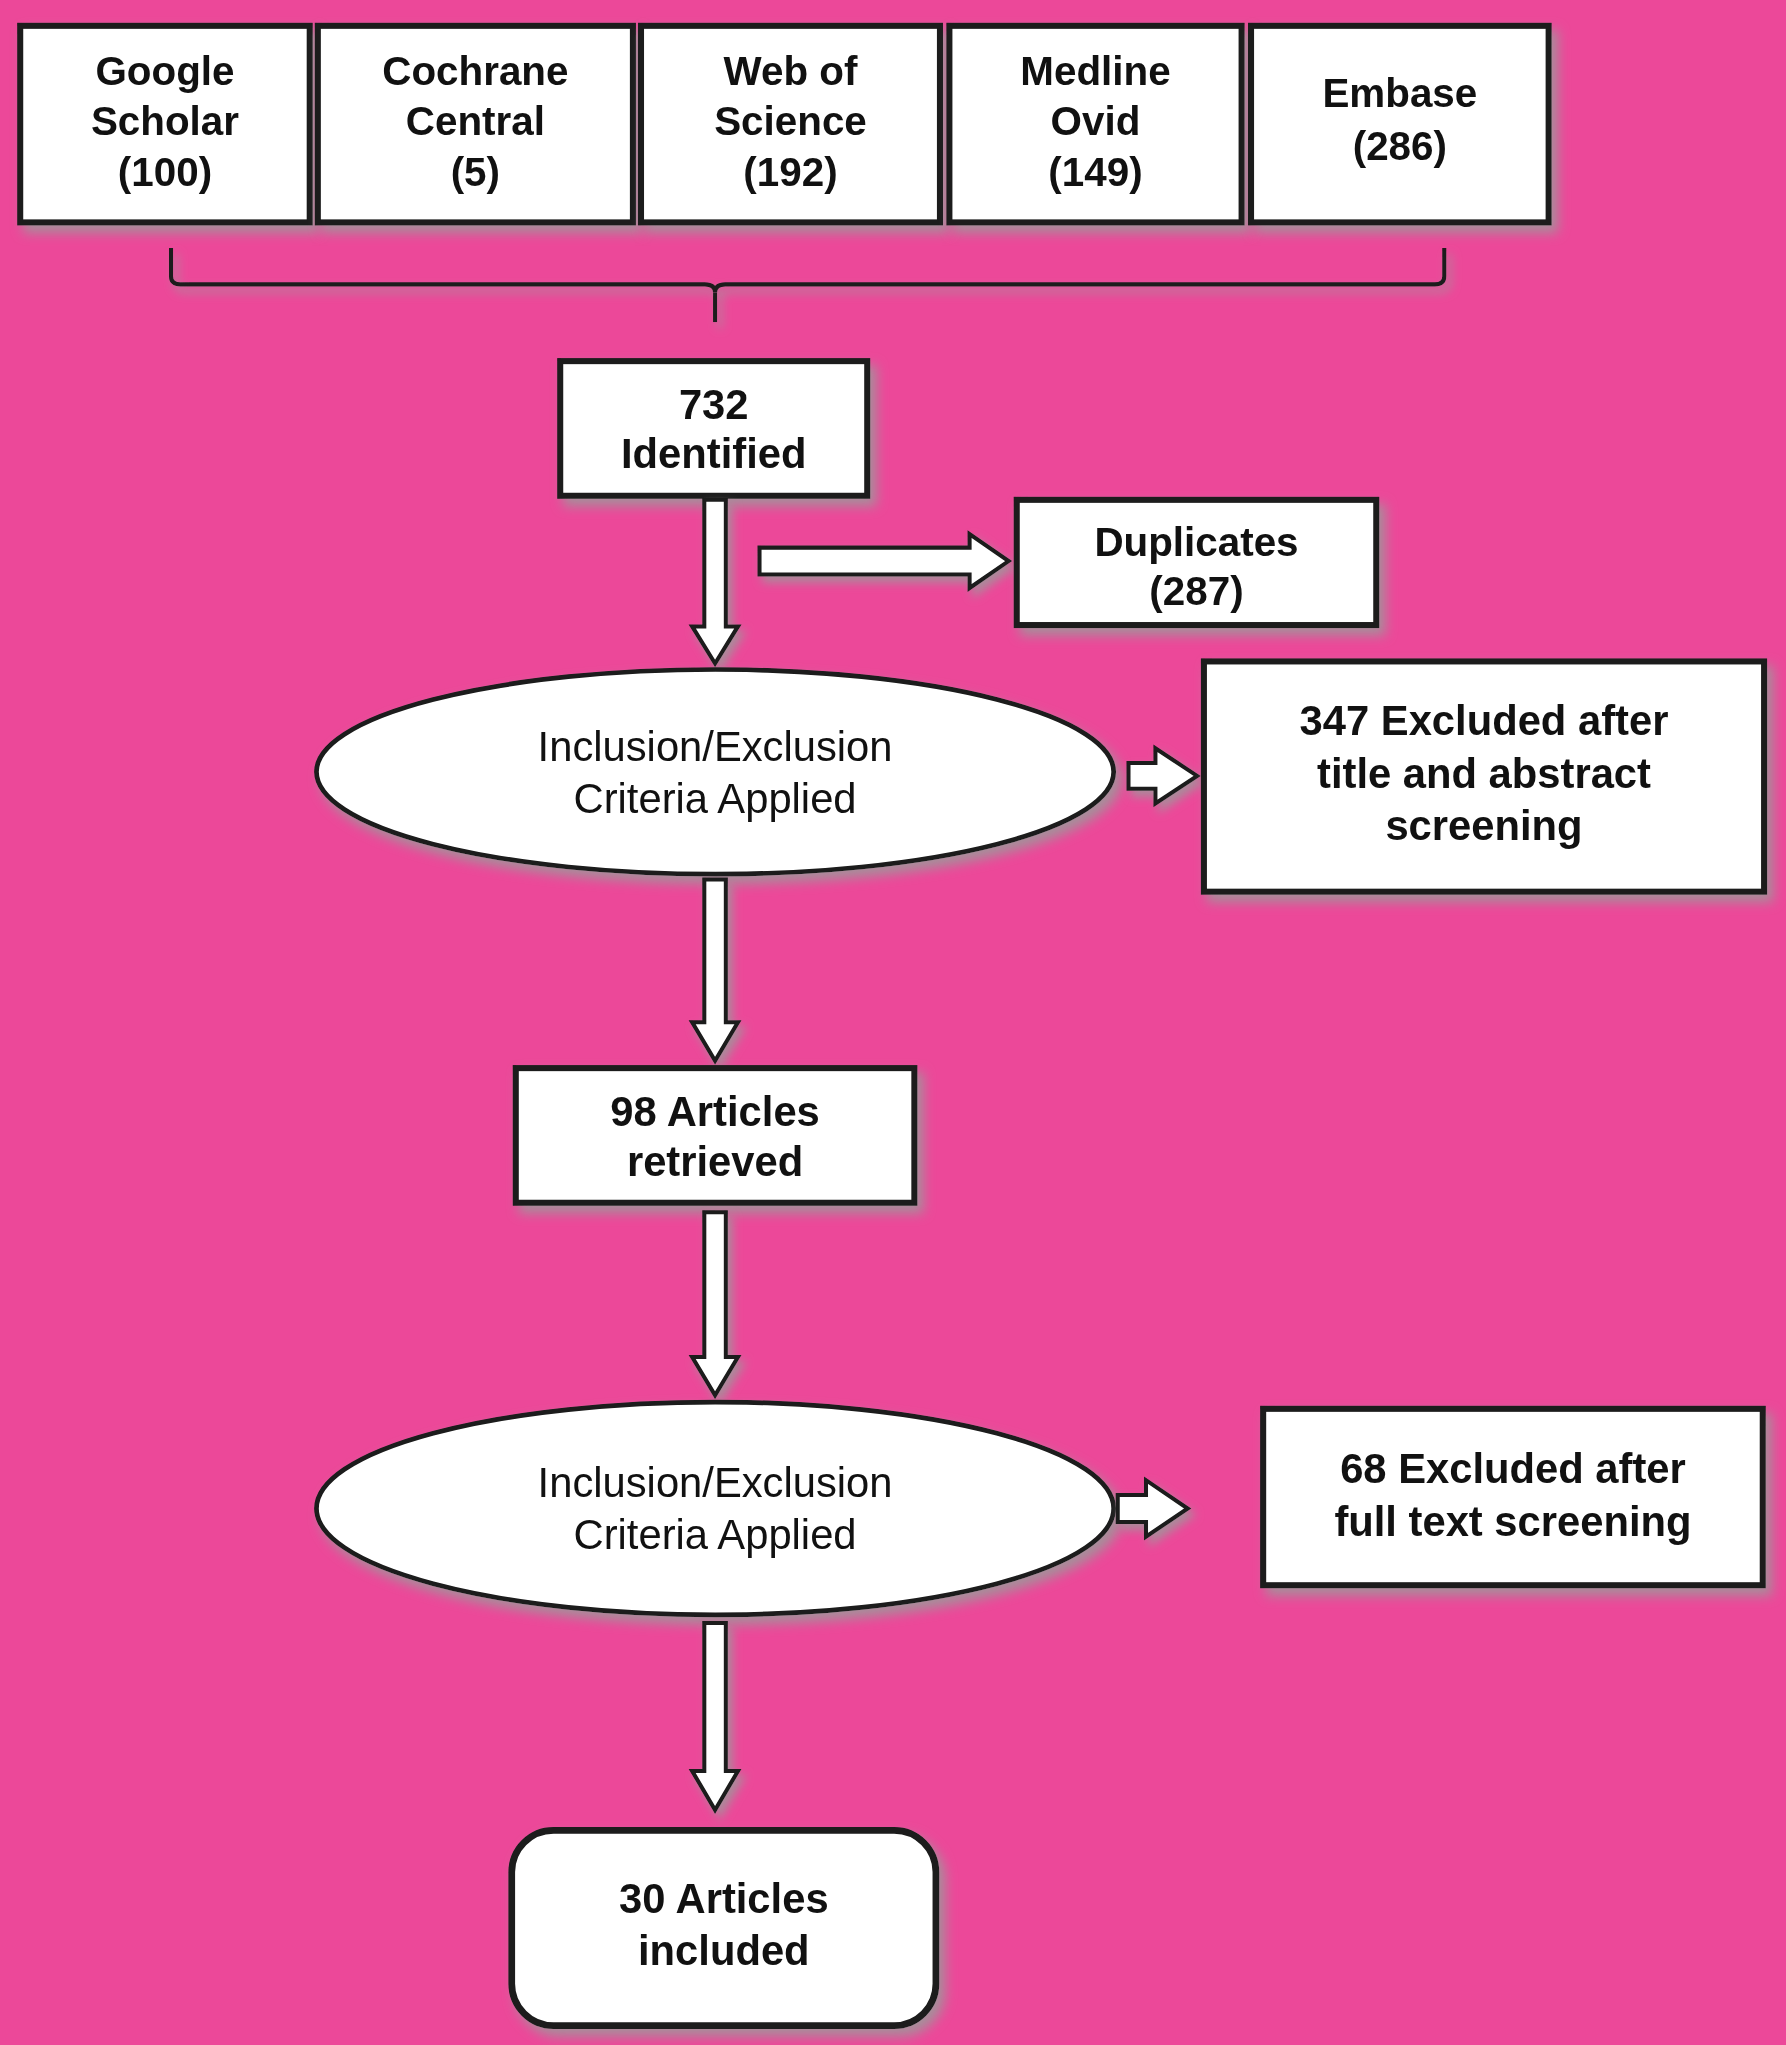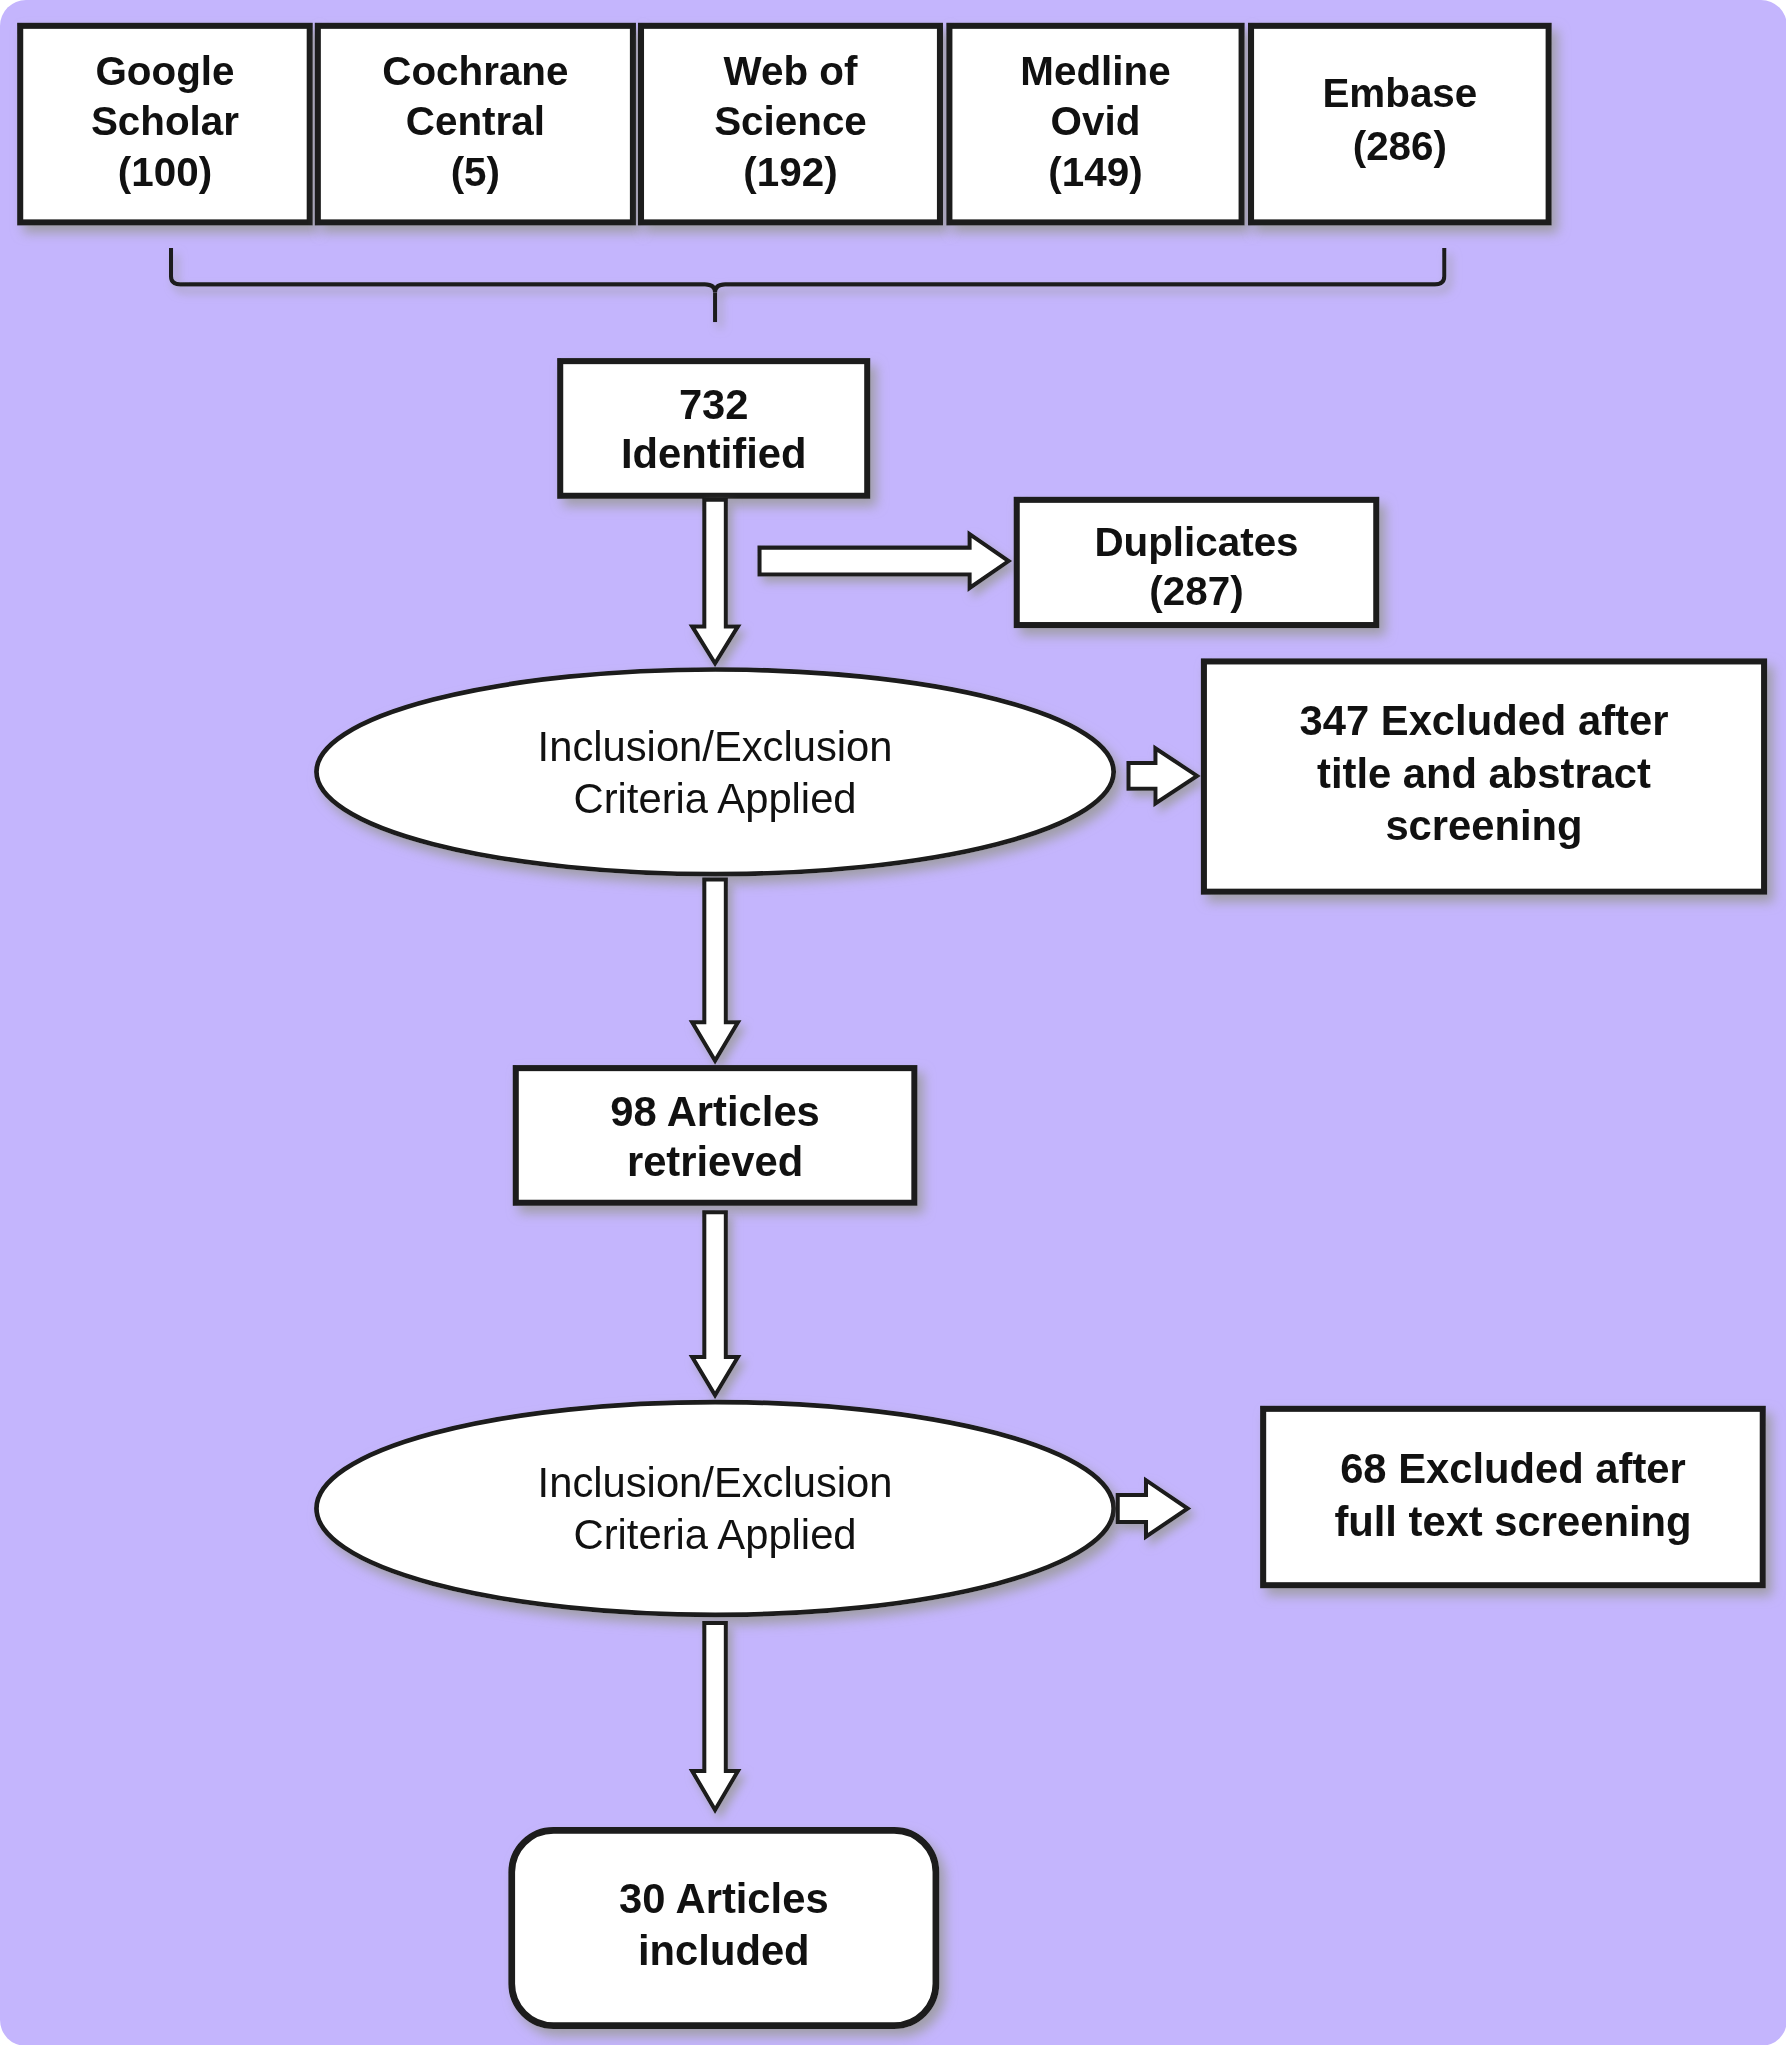--- a/index.html
+++ b/index.html
@@ -1,21 +1,21 @@
 <!DOCTYPE html>
 <html style="font-size:10.8px"><head>
 <meta charset="utf-8">
 <style>
   html,body{margin:0;padding:0;background:#ffffff;}
   body{
     width:1787px;height:2046px;
     font-family:"Liberation Sans","DejaVu Sans",sans-serif;
     overflow:hidden;
   }
-  #diagram-root{position:relative;width:1787px;height:2046px;background:#c4b5fd;border-radius:26px;}
+  #diagram-root{position:relative;width:1787px;height:2046px;background:#ec4899;}
   svg#flow{position:absolute;top:0;left:0;width:1787px;height:2046px;display:block;}
   .node-text{
     font-family:"Liberation Sans","DejaVu Sans",sans-serif;
     fill:#111111;
     text-anchor:middle;
     dominant-baseline:middle;
   }
   .node-text.bold{font-weight:bold;}
   .node-text.reg{font-weight:normal;}
   .shape-fill{fill:#ffffff;}

